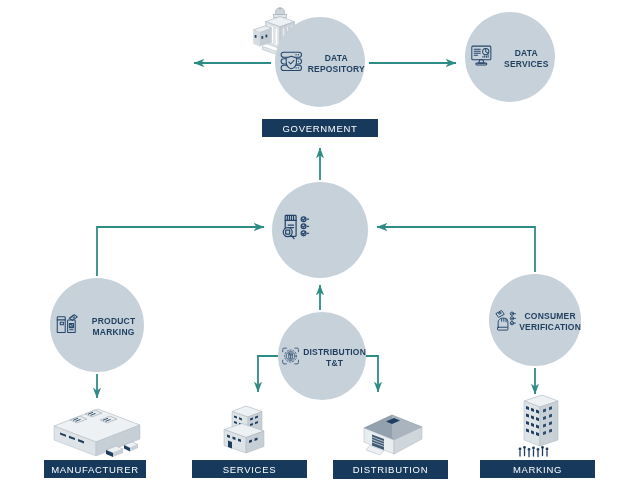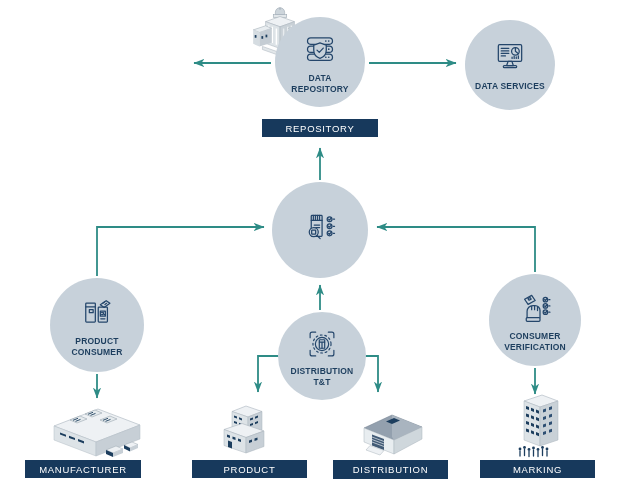--- a/index.html
+++ b/index.html
@@ -2,21 +2,21 @@
 <html><head>
 <meta charset="utf-8">
 <style>
   * { margin:0; padding:0; box-sizing:border-box; }
   html,body { width:640px; height:480px; }
   body { font-family:"Liberation Sans", sans-serif; background:#fff; }
   .stage { position:relative; width:640px; height:480px; background:#ffffff; overflow:hidden; }
   .connectors { position:absolute; left:0; top:0; width:640px; height:480px; pointer-events:none; }
   .node {
     position:absolute; border-radius:50%; background:#c7d1da;
-    display:flex; flex-direction:column; align-items:center; justify-content:center;
+    display:flex; flex-direction:row; align-items:center; justify-content:space-between;
     text-align:center; z-index:2;
   }
   .node .lbl {
     font-size:8.5px; font-weight:bold; color:#1d3e5e; letter-spacing:.2px;
     line-height:1.2; width:82%; margin-top:3px;
   }
   .icn { stroke:#24466b; fill:none; stroke-width:1.5; stroke-linecap:round; stroke-linejoin:round; }
   .banner {
     position:absolute; background:#17395c; color:#ffffff; z-index:3;
     display:flex; align-items:center; justify-content:center;
@@ -86,34 +86,34 @@
           <circle cx="31" cy="23" r="1"></circle>
         <circle cx="34.5" cy="32.7" r="1"></circle>
           <circle cx="31" cy="32.7" r="1"></circle>
       </g>
       <path d="M24,15.5 l7.5,2.8 v6 c0,5.6 -4.5,8.7 -7.5,9.7 c-3,-1 -7.5,-4.1 -7.5,-9.7 v-6 z" fill="#c7d1da"></path>
       <path d="M20.4,24.2 l2.7,2.7 l4.8,-5.2"></path>
     </svg>
     <div class="lbl">DATA REPOSITORY</div>
   </div>
 
-  <div class="node" style="left:465px;top:20px;width:90px;height:90px">
+  <div class="node" style="left:465px;top:12px;width:90px;height:90px">
     <svg class="icn" width="42" height="40" viewBox="0 0 48 48">
       <rect x="10" y="8" width="28" height="20" rx="1.5"></rect>
       <path d="M13.5,12.5 h9 M13.5,15.5 h9 M13.5,18.5 h9 M13.5,21.5 h5"></path>
       <circle cx="30.5" cy="16" r="4.6"></circle>
       <path d="M30.5,16 v-4.6 M30.5,16 l3.6,2.8"></path>
       <path d="M26.5,24.5 v-1.5 M29,24.5 v-2.5 M31.5,24.5 v-1.8 M34,24.5 v-3"></path>
       <path d="M20,33 h8 l-1.7,-5 h-4.6 z"></path>
       <rect x="16" y="33" width="16" height="2.6" rx="1.2"></rect>
     </svg>
     <div class="lbl">DATA SERVICES</div>
   </div>
 
-  <div class="banner" style="left:262px;top:119px;width:116px;height:18px">REPOSITORY</div>
+  <div class="banner" style="left:262px;top:119px;width:116px;height:18px">GOVERNMENT</div>
 
   <div class="node" style="left:272px;top:182px;width:96px;height:96px">
     <svg class="icn" width="44" height="40" viewBox="0 0 48 48">
       <rect x="13.5" y="6.5" width="13" height="25" rx="1"></rect>
       <path d="M13.5,12.5 h13"></path>
       <path d="M16,6.5 v6 M18.5,6.5 v6 M21,6.5 v6 M23.5,6.5 v6"></path>
       <path d="M17,18 h6.5 M17,21 h6.5"></path>
       <circle cx="16.5" cy="26.5" r="5.4" fill="#c7d1da"></circle>
       <rect x="14" y="24.2" width="4.8" height="4.8" rx="0.5"></rect>
       <path d="M20.4,30.6 l3.8,3.8"></path>
@@ -136,21 +136,21 @@
       <path d="M28,14.2 l7,-5 l4.5,3.1 l-7,5 z" fill="#c7d1da"></path>
       <path d="M31,12.2 l2,-1.4 M33.5,13.8 l2,-1.4"></path>
       <rect x="10.5" y="12" width="11.5" height="23" rx="1"></rect>
       <path d="M10.5,16.6 h11.5"></path>
       <rect x="14.8" y="20" width="4.6" height="3.6"></rect>
       <rect x="25.5" y="16.8" width="11" height="18.2" rx="1"></rect>
       <rect x="28" y="21.8" width="6" height="6"></rect>
       <path d="M29.5,23.4 h1 M31.8,23.4 v1.4 M29.5,25.9 h1.4 M32.6,25.9 h0.7"></path>
       <path d="M28.5,31 h5"></path>
     </svg>
-    <div class="lbl">PRODUCT CONSUMER</div>
+    <div class="lbl">PRODUCT MARKING</div>
   </div>
 
   <div class="node" style="left:278px;top:312px;width:88px;height:88px">
     <svg class="icn" width="40" height="38" viewBox="0 0 48 48">
       <path d="M9,16 v-4.5 a2.5,2.5 0 0 1 2.5,-2.5 H16"></path>
       <path d="M32,9 h4.5 a2.5,2.5 0 0 1 2.5,2.5 V16"></path>
       <path d="M39,32 v4.5 a2.5,2.5 0 0 1 -2.5,2.5 H32"></path>
       <path d="M16,39 h-4.5 a2.5,2.5 0 0 1 -2.5,-2.5 V32"></path>
       <circle cx="24" cy="24" r="8.4"></circle>
       <circle cx="24" cy="24" r="11.4" stroke-dasharray="2.2 3.5"></circle>
@@ -284,18 +284,18 @@
       <circle cx="12" cy="57" r="1.4"></circle>
         <circle cx="16.5" cy="55.5" r="1.4"></circle>
         <circle cx="21" cy="57.5" r="1.4"></circle>
       <circle cx="25.5" cy="56" r="1.4"></circle>
         <circle cx="30" cy="57.5" r="1.4"></circle>
         <circle cx="34.5" cy="55.5" r="1.4"></circle>
       <circle cx="39" cy="57" r="1.4"></circle>
     </g>
   </svg>
 
-  <div class="banner" style="left:25px;top:460px;width:116px;height:18px">MANUFACTURER</div>
-  <div class="banner" style="left:192px;top:460px;width:115px;height:18px">PRODUCT</div>
+  <div class="banner" style="left:44px;top:460px;width:102px;height:18px">MANUFACTURER</div>
+  <div class="banner" style="left:192px;top:460px;width:115px;height:18px">SERVICES</div>
   <div class="banner" style="left:333px;top:460px;width:115px;height:19px">DISTRIBUTION</div>
   <div class="banner" style="left:480px;top:460px;width:115px;height:18px">MARKING</div>
 
 </div>
 
 </body></html>

